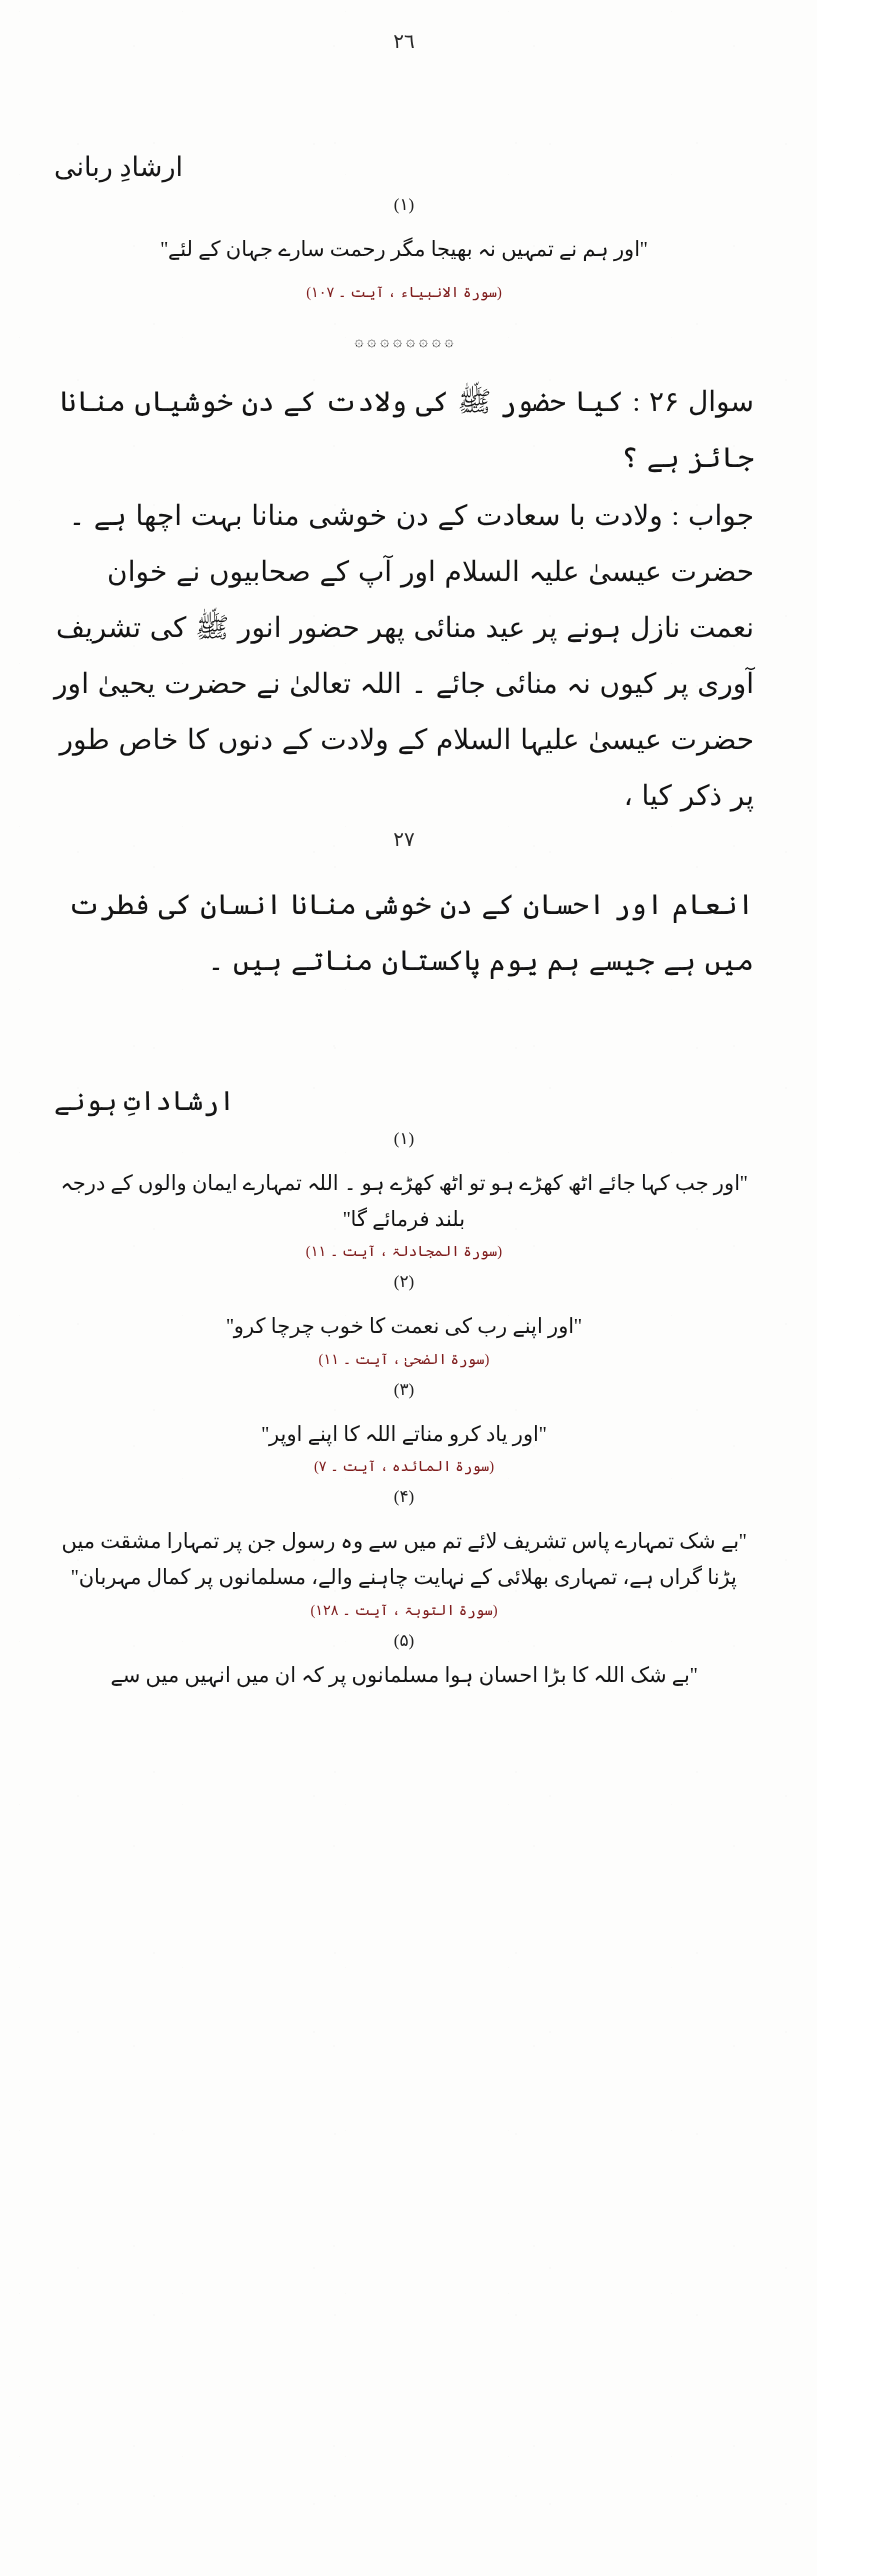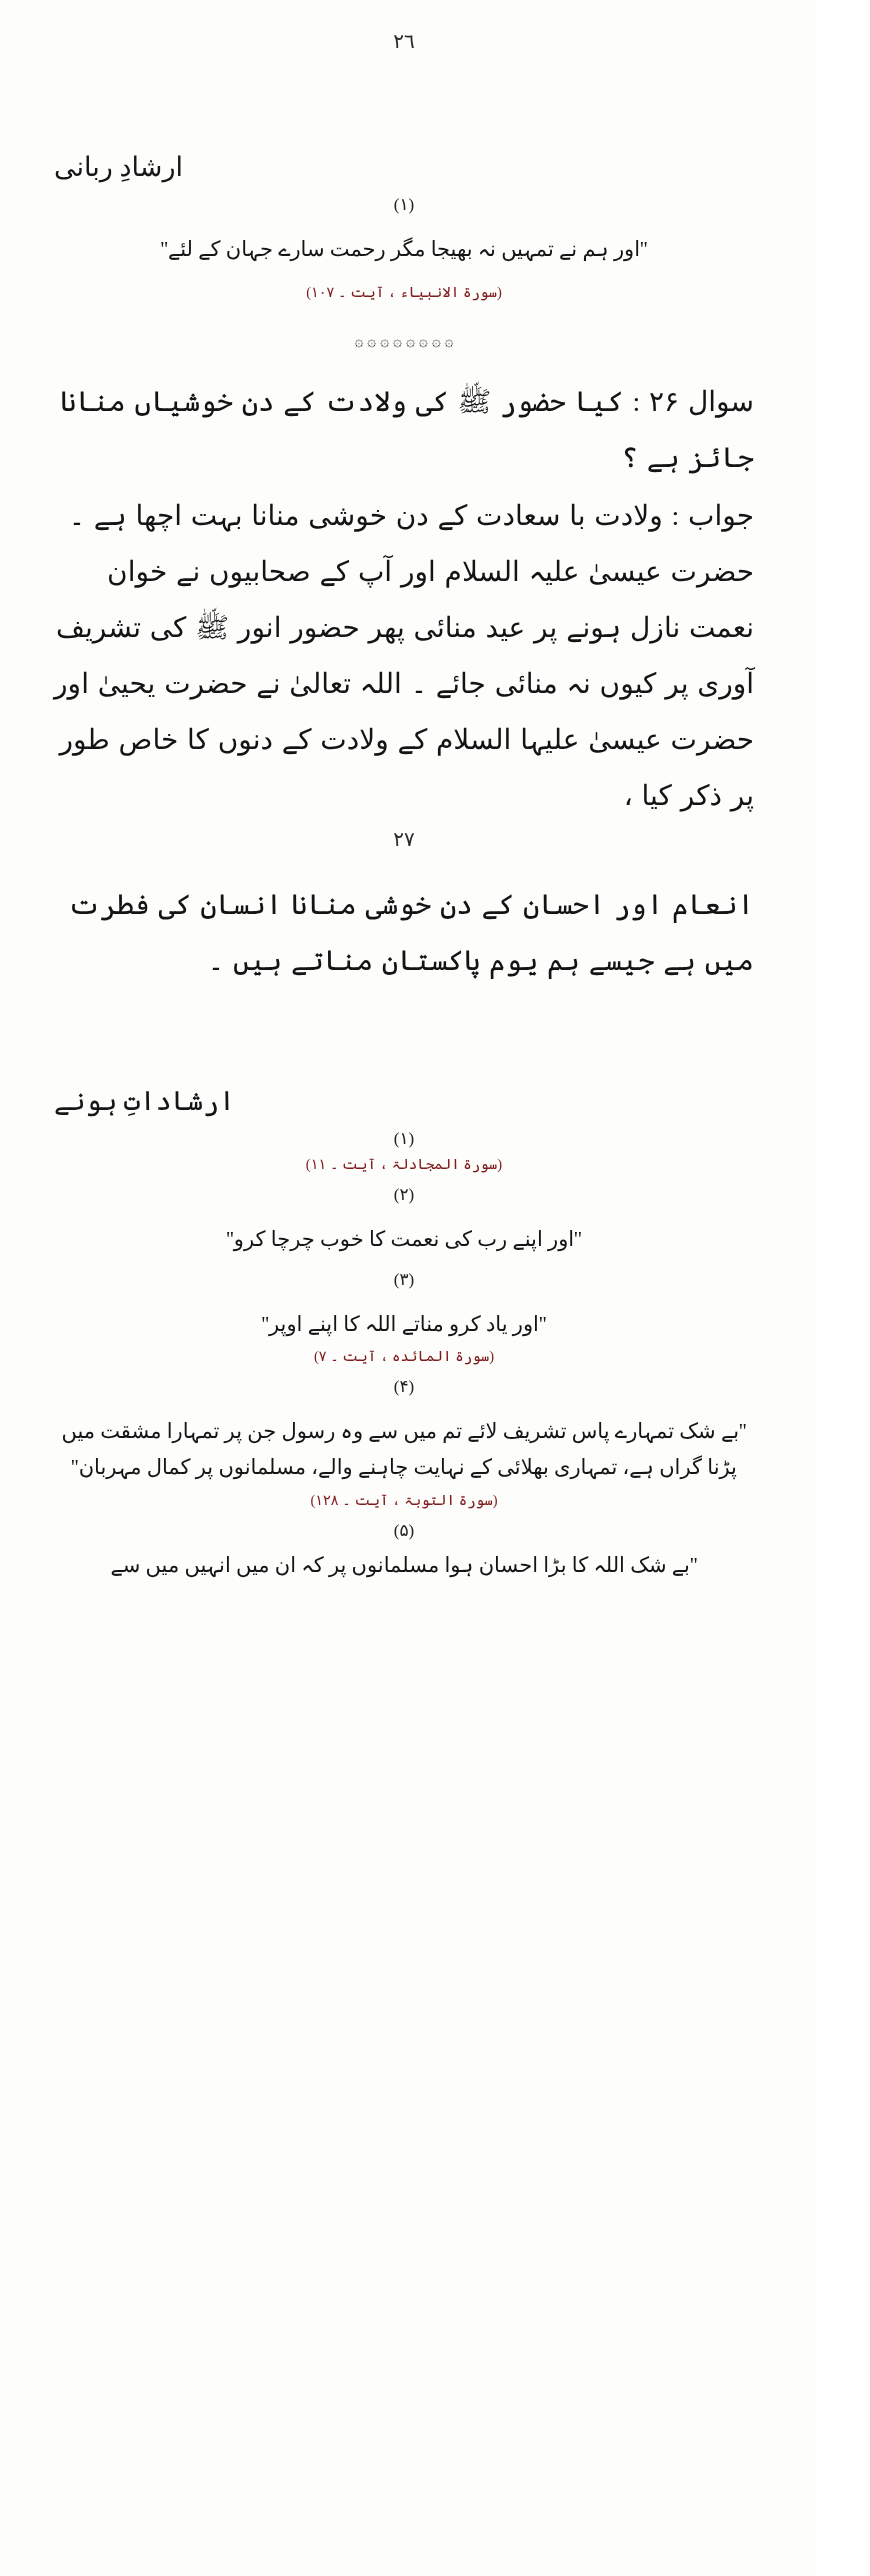--- a/index.html
+++ b/index.html
@@ -157,26 +157,28 @@
     <div class="page-number">٢٧</div>
 
     <div class="para big rtl">انعام اور احسان کے دن خوشی منانا انسان کی فطرت میں ہے جیسے ہم یوم پاکستان مناتے ہیں ۔</div>
 
     <div class="spacer-lg"></div>
 
     <div class="heading-irshad rtl">ارشاداتِ ہونے</div>
 
     <div class="verse-group">
       <div class="num-mark">(۱)</div>
+      <div class="ayat rtl">''اور جب کہا جائے اٹھ کھڑے ہو تو اٹھ کھڑے ہو ۔ اللہ تمہارے ایمان والوں کے درجہ بلند فرمائے گا''</div>
       <div class="ref rtl">(سورۃ المجادلۃ ، آیت ۔ ۱۱)</div>
     </div>
 
     <div class="verse-group">
       <div class="num-mark">(۲)</div>
       <div class="ayat rtl">''اور اپنے رب کی نعمت کا خوب چرچا کرو''</div>
+      <div class="ref rtl">(سورۃ الضحیٰ ، آیت ۔ ۱۱)</div>
     </div>
 
     <div class="verse-group">
       <div class="num-mark">(۳)</div>
       <div class="ayat rtl">''اور یاد کرو مناتے اللہ کا اپنے اوپر''</div>
       <div class="ref rtl">(سورۃ المائدہ ، آیت ۔ ۷)</div>
     </div>
 
     <div class="verse-group">
       <div class="num-mark">(۴)</div>

